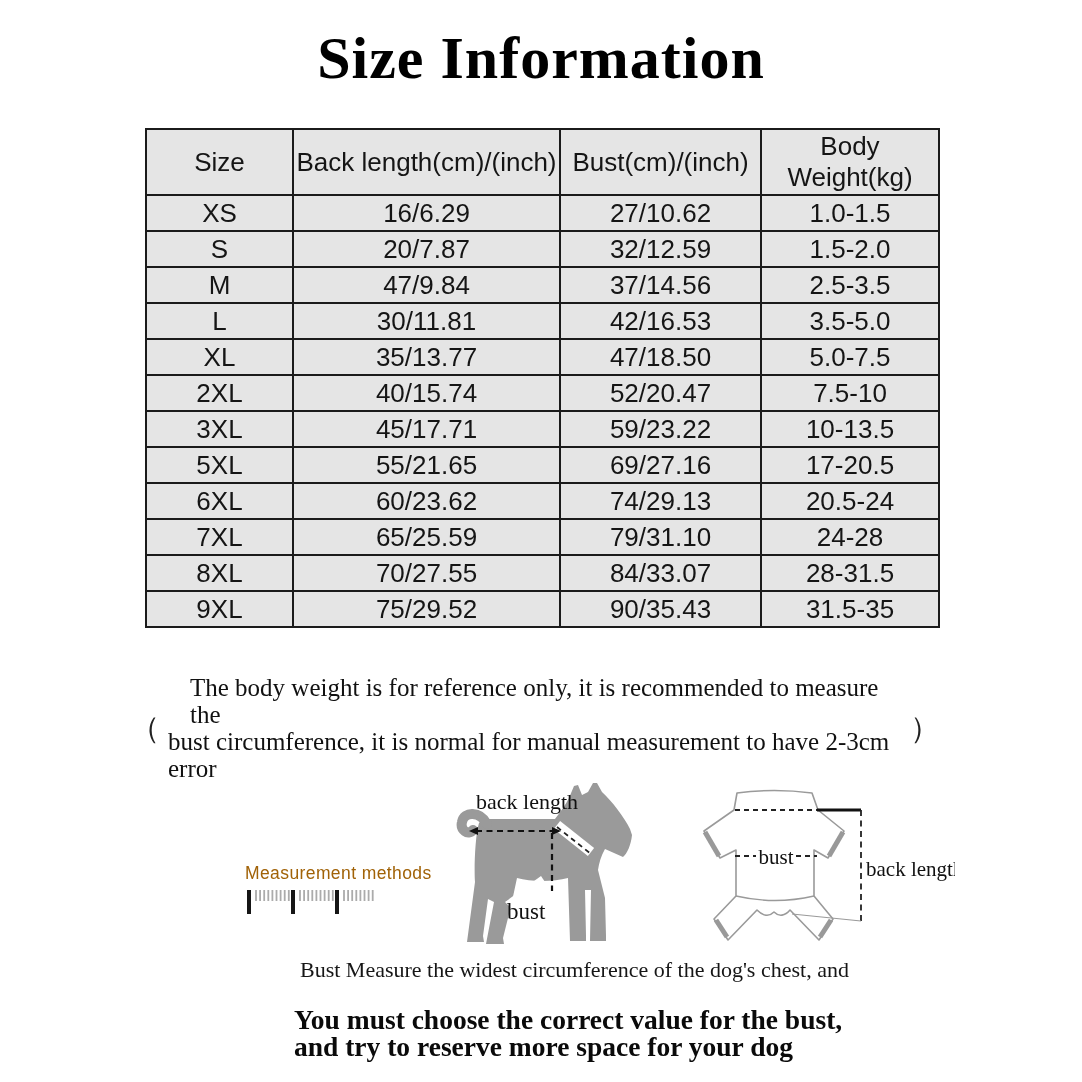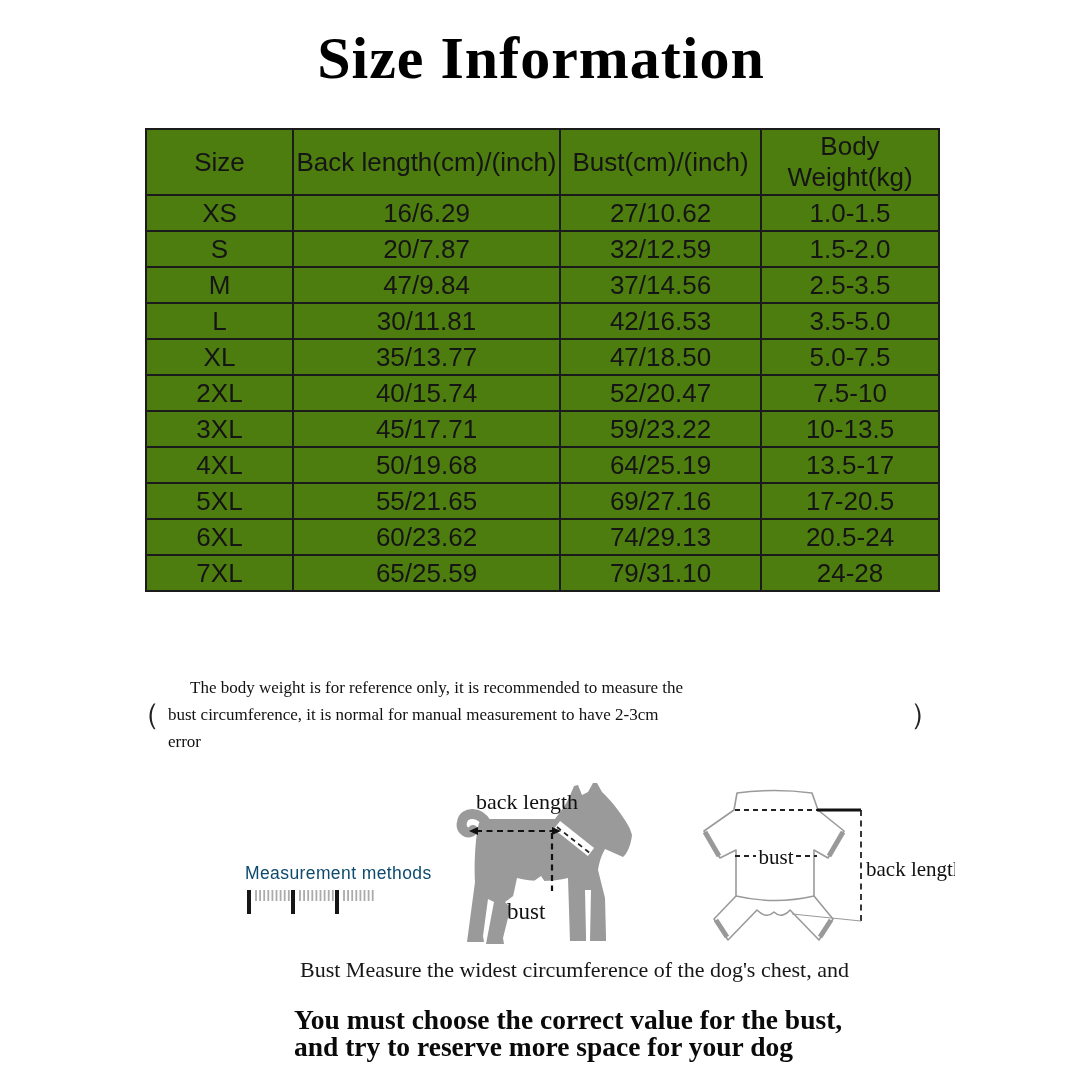--- a/index.html
+++ b/index.html
@@ -7,38 +7,38 @@
     width:1082px; height:1082px; background:#ffffff; position:relative;
     font-family:"Liberation Sans", sans-serif; overflow:hidden;
   }
   .title {
     position:absolute; top:24px; left:0; width:1082px; text-align:center;
     font-family:"Liberation Serif", serif; font-weight:bold; font-size:60px;
     color:#000; letter-spacing:1px;
   }
   table.size-table {
     position:absolute; left:145px; top:128px; width:793px;
-    border-collapse:collapse; table-layout:fixed; background:#4d7c0f;
+    border-collapse:collapse; table-layout:fixed; background:#e5e5e5;
   }
   .size-table th, .size-table td {
     border:2px solid #1b1b1b; text-align:center; vertical-align:middle;
     color:#151515; padding:0; overflow:hidden;
   }
   .size-table th { font-weight:normal; font-size:26px; line-height:31px; height:64px; }
   .size-table td { font-size:26px; height:34px; line-height:34px; white-space:nowrap; }
   .note {
     position:absolute; left:130px; top:674px; width:810px;
     display:flex; align-items:center; gap:8px;
     font-family:"Liberation Serif", serif; color:#111;
   }
   .note-paren { font-size:30px; flex:0 0 auto; color:#222; }
-  .note-lines { flex:1 1 auto; font-size:17px; line-height:27px; }
+  .note-lines { flex:1 1 auto; font-size:25px; line-height:27px; }
   .note-line:first-child { margin-left:22px; }
   .measure-block { position:absolute; left:245px; top:863px; }
-  .measure-label { font-size:17.5px; color:#0c4a6e; letter-spacing:0.4px; }
+  .measure-label { font-size:17.5px; color:#a16207; letter-spacing:0.4px; }
   .ruler-wrap { margin-top:6px; }
   .dog-svg { position:absolute; left:455px; top:778px; }
   .garment-svg { position:absolute; left:695px; top:780px; }
   .svg-label { font-family:"Liberation Serif", serif; fill:#111; }
   .bust-note {
     position:absolute; left:300px; top:958px;
     font-family:"Liberation Serif", serif; font-size:22px; line-height:23px; color:#161616;
   }
   .warning {
     position:absolute; left:294px; top:1006px;
@@ -103,42 +103,48 @@
         <td>52/20.47</td>
         <td>7.5-10</td>
       </tr>
       <tr>
         <td>3XL</td>
         <td>45/17.71</td>
         <td>59/23.22</td>
         <td>10-13.5</td>
       </tr>
       <tr>
-        <td>4XL</td>
-        <td>50/19.68</td>
-        <td>64/25.19</td>
-        <td>13.5-17</td>
-      </tr>
-      <tr>
         <td>5XL</td>
         <td>55/21.65</td>
         <td>69/27.16</td>
         <td>17-20.5</td>
       </tr>
       <tr>
         <td>6XL</td>
         <td>60/23.62</td>
         <td>74/29.13</td>
         <td>20.5-24</td>
       </tr>
       <tr>
         <td>7XL</td>
         <td>65/25.59</td>
         <td>79/31.10</td>
         <td>24-28</td>
+      </tr>
+      <tr>
+        <td>8XL</td>
+        <td>70/27.55</td>
+        <td>84/33.07</td>
+        <td>28-31.5</td>
+      </tr>
+      <tr>
+        <td>9XL</td>
+        <td>75/29.52</td>
+        <td>90/35.43</td>
+        <td>31.5-35</td>
       </tr>
     </tbody>
 </table>
 
 <div class="note">
   <div class="note-paren">（</div>
   <div class="note-lines">
     <div class="note-line">The body weight is for reference only, it is recommended to measure the</div>
     <div class="note-line">bust circumference, it is normal for manual measurement to have 2-3cm</div>
     <div class="note-line">error</div>

